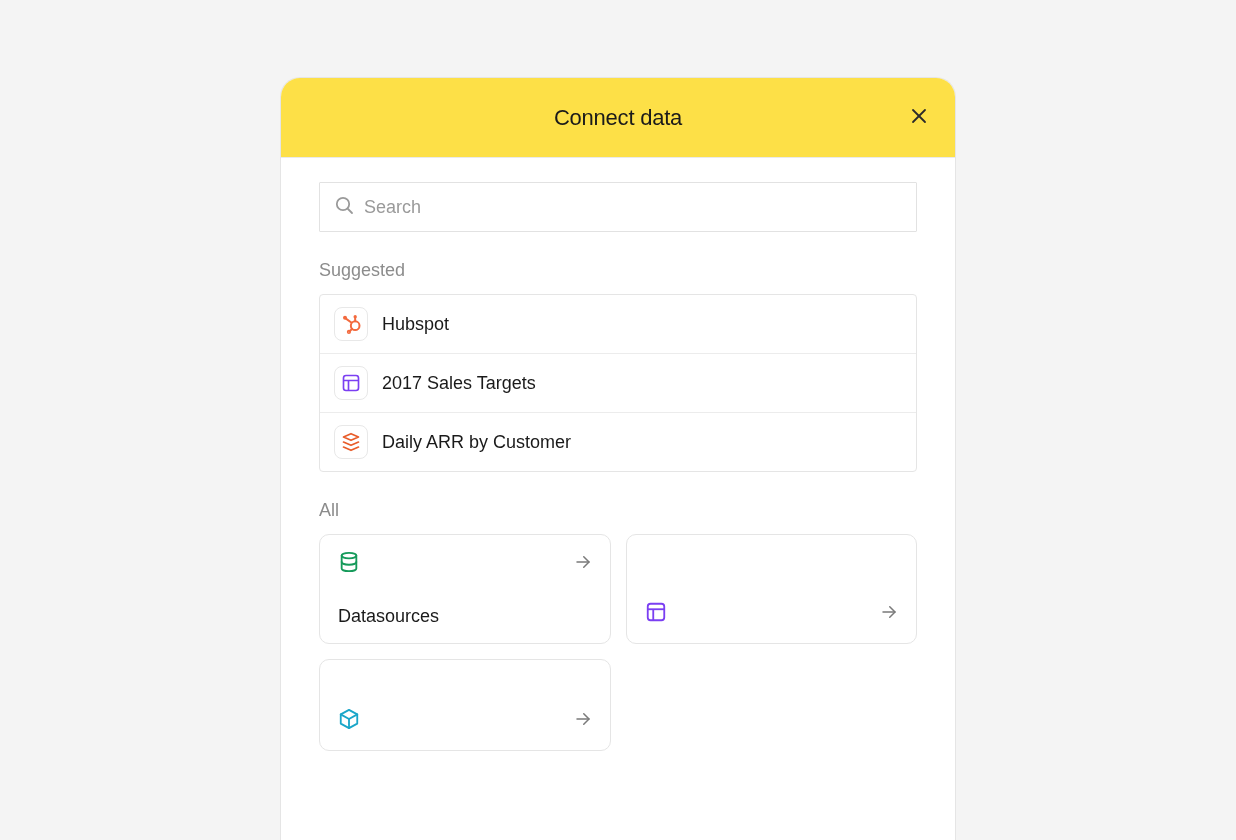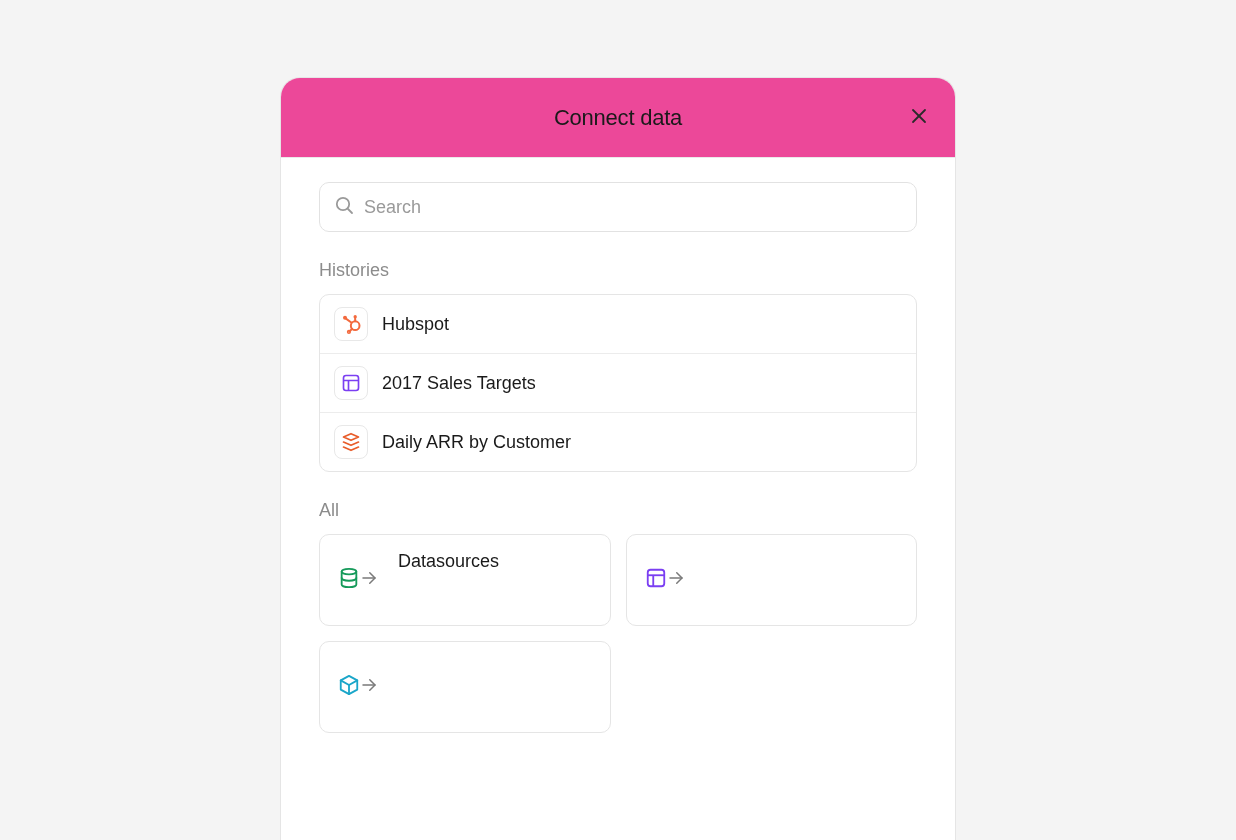--- a/index.html
+++ b/index.html
@@ -23,21 +23,21 @@
     height: 763px;
     overflow: hidden;
   }
   .modal-header {
     position: relative;
     height: 80px;
     display: flex;
     align-items: center;
     justify-content: center;
     border-bottom: 1px solid #eaeaea;
-    background: #ec4899;
+    background: #fde047;
   }
   .modal-title {
     font-size: 22px;
     font-weight: 500;
     letter-spacing: -0.01em;
   }
   .close-btn {
     position: absolute;
     right: 22px;
     top: 50%;
@@ -51,21 +51,21 @@
     color: #2a2a2a;
     background: none;
     border: none;
   }
   .modal-body {
     padding: 24px 38px 40px 38px;
   }
   .search-wrap {
     height: 50px;
     border: 1px solid #e2e2e2;
-    border-radius: 10px;
+    border-radius: 1px;
     display: flex;
     align-items: center;
     padding: 0 14px;
     gap: 10px;
     justify-content: space-between;
   }
   .search-wrap svg { color: #9a9a9a; flex-shrink:0; }
   .search-input {
     flex: 1;
     border: none;
@@ -76,21 +76,21 @@
   }
   .search-input::placeholder { color: #9a9a9a; }
   .section-label {
     font-size: 18px;
     color: #8c8c8c;
     margin-top: 28px;
     margin-bottom: 13px;
   }
   .list {
     border: 1px solid #e5e5e5;
-    border-radius: 10px;
+    border-radius: 4px;
     overflow: hidden;
   }
   .list-row {
     display: flex;
     align-items: center;
     gap: 14px;
     padding: 12px 14px;
     border-bottom: 1px solid #ececec;
     cursor: pointer;
   }
@@ -115,24 +115,24 @@
     grid-template-columns: 1fr 1fr;
     gap: 15px;
   }
   .card {
     border: 1px solid #e5e5e5;
     border-radius: 10px;
     padding: 16px 18px;
     cursor: pointer;
     position: relative;
     display: flex;
-    flex-direction: row;
-    gap: 20px;
+    flex-direction: column;
+    gap: 29px;
     min-height: 92px;
-    justify-content: flex-start;
+    justify-content: flex-end;
   }
   .card-top {
     display: flex;
     align-items: center;
     justify-content: space-between;
   }
   .card-arrow { color: #7a7a7a; }
   .card-title {
     font-size: 18px;
     color: #1a1a1a;
@@ -160,21 +160,21 @@
     <div class="search-wrap">
       <span>
         <svg width="20" height="20" viewBox="0 0 20 20" fill="none" stroke="currentColor" stroke-width="1.8" stroke-linecap="round">
           <circle cx="9" cy="9" r="6.2"></circle>
             <line x1="14" y1="14" x2="18" y2="18"></line>
         </svg>
       </span>
       <input class="search-input" type="text" placeholder="Search" style="">
     </div>
 
-    <div class="section-label">Histories</div>
+    <div class="section-label">Suggested</div>
 
     <div class="list">
       <div class="list-row">
         <span class="icon-box">
           <svg width="20" height="20" viewBox="0 0 24 24" fill="none">
             <circle cx="17" cy="14" r="5.2" stroke="#f36a3e" stroke-width="2.4"></circle>
             <line x1="17" y1="8.8" x2="17" y2="3.5" stroke="#f36a3e" stroke-width="2.4" stroke-linecap="round"></line>
             <circle cx="17" cy="3.2" r="2" fill="#f36a3e"></circle>
             <line x1="12.8" y1="10.5" x2="5.5" y2="5.2" stroke="#f36a3e" stroke-width="2.4" stroke-linecap="round"></line>
             <circle cx="4.8" cy="4.6" r="2.4" fill="#f36a3e"></circle>

